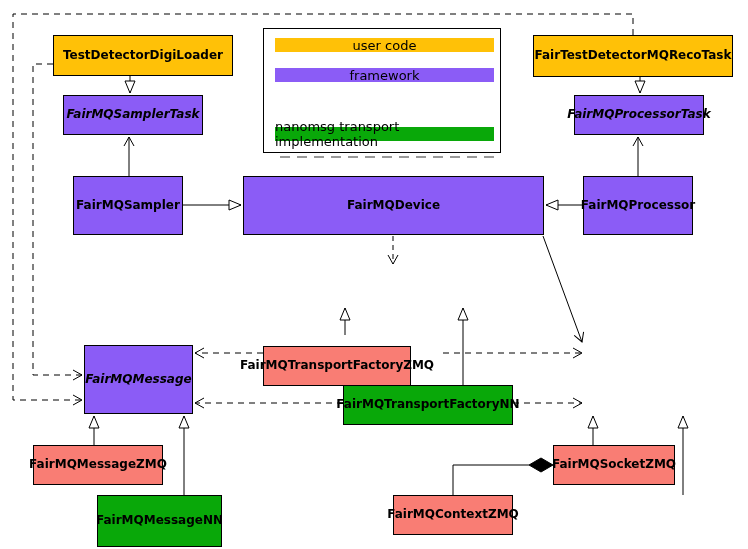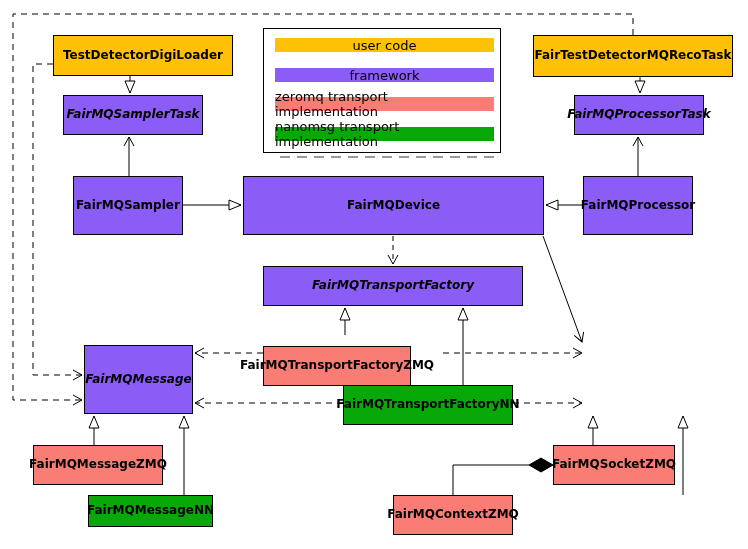--- a/index.html
+++ b/index.html
@@ -70,49 +70,47 @@
 
     <path d="M529,465 L453,465 L453,495" stroke="#000" fill="none"></path>
     <polygon points="553,465 541,458 529,465 541,472" fill="#000000" stroke="#000000"></polygon>
 
     <path d="M280,157 L500,157" stroke="#999999" stroke-width="2" fill="none" stroke-dasharray="10,7"></path>
   </svg>
 
   <div id="legend">
     <div class="legend-bar user_code" style="top:9px">user code</div>
     <div class="legend-bar framework" style="top:39px">framework</div>
-    <div class="legend-bar zeromq" style="top:68px">zeromq transport implementation</div>
     <div class="legend-bar nanomsg" style="top:98px">nanomsg transport implementation</div>
   </div>
 
   <div class="node user_code" style="left:53px;top:35px;width:180px;height:41px">TestDetectorDigiLoader</div>
 
   <div class="node framework abstract" style="left:63px;top:95px;width:140px;height:40px">FairMQSamplerTask</div>
 
   <div class="node user_code" style="left:533px;top:35px;width:200px;height:42px">FairTestDetectorMQRecoTask</div>
 
   <div class="node framework abstract" style="left:574px;top:95px;width:130px;height:40px">FairMQProcessorTask</div>
 
   <div class="node framework" style="left:73px;top:176px;width:110px;height:59px">FairMQSampler</div>
 
   <div class="node framework" style="left:243px;top:176px;width:301px;height:59px">FairMQDevice</div>
 
   <div class="node framework" style="left:583px;top:176px;width:110px;height:59px">FairMQProcessor</div>
 
-  <div class="node framework abstract" style="left:263px;top:266px;width:260px;height:40px">FairMQTransportFactory</div>
 
   <div class="node zeromq" style="left:263px;top:346px;width:148px;height:40px">FairMQTransportFactoryZMQ</div>
 
   <div class="node nanomsg" style="left:343px;top:385px;width:170px;height:40px">FairMQTransportFactoryNN</div>
 
   <div class="node framework abstract" style="left:84px;top:345px;width:109px;height:69px">FairMQMessage</div>
 
 
   <div class="node zeromq" style="left:33px;top:445px;width:130px;height:40px">FairMQMessageZMQ</div>
 
-  <div class="node nanomsg" style="left:88px;top:495px;width:125px;height:32px">FairMQMessageNN</div>
+  <div class="node nanomsg" style="left:97px;top:495px;width:125px;height:52px">FairMQMessageNN</div>
 
   <div class="node zeromq" style="left:553px;top:445px;width:122px;height:40px">FairMQSocketZMQ</div>
 
   <div class="node zeromq" style="left:393px;top:495px;width:120px;height:40px">FairMQContextZMQ</div>
 
 
 </div>
 
 </body></html>

